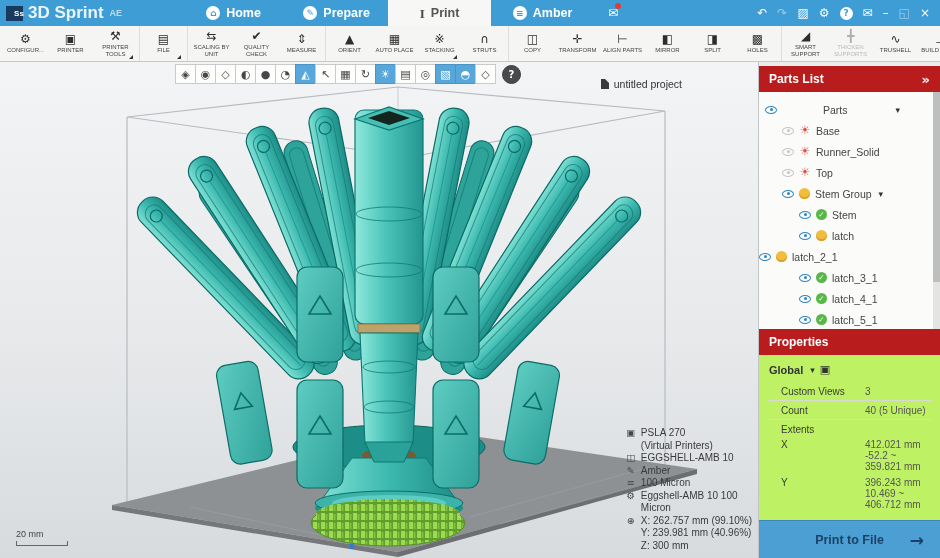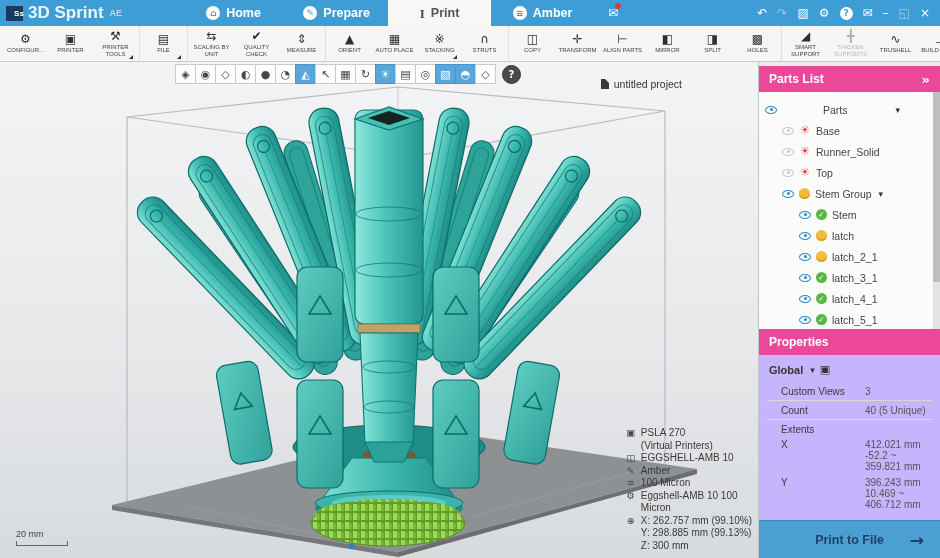--- a/index.html
+++ b/index.html
@@ -62,38 +62,38 @@
   .scalebar { position:absolute; left:16px; bottom:12px; font-size:9px; color:#444; }
   .scale-line { width:52px; height:5px; border:1px solid #666; border-top:none; margin-top:2px; }
   .status { position:absolute; right:6px; bottom:6px; font-size:10px; color:#3a3a3a; }
   .status .row { display:flex; gap:4px; line-height:12.5px; }
   .status .icn { width:12px; text-align:center; font-size:9.5px; color:#444; flex:none; }
   .status .row.ind { padding-left:16px; }
 
   
   .sidebar { position:absolute; left:758px; top:62px; width:182px; height:496px;
     background:#ebecec; border-left:1px solid #c2c5c7; display:flex; flex-direction:column; padding-top:4px; }
-  .panel-h { height:23px; flex:none; background:#ec4899; color:#fff; font-weight:bold; font-size:12px;
+  .panel-h { height:23px; flex:none; background:#b91c1c; color:#fff; font-weight:bold; font-size:12px;
     display:flex; align-items:center; padding:13px 10px; }
   .panel-h .collapse { margin-left:auto; font-size:13px; cursor:pointer; font-weight:bold; }
   .tree { height:237px; flex:none; background:#fbfbfa; position:relative; padding-top:7px; overflow:hidden; }
   .trow { height:21px; display:flex; align-items:center; gap:5px; font-size:10.5px; color:#444; cursor:pointer; }
   .eye { width:12px; height:8px; border:1.5px solid #2e86c5; border-radius:50%; position:relative; flex:none; cursor:pointer; }
   .eye::after { content:""; position:absolute; left:50%; top:50%; width:3px; height:3px; margin:-1.5px;
     border-radius:50%; background:#2e86c5; }
   .eye.off { border-color:#c3c7ca; } .eye.off::after { background:#c3c7ca; }
   .stat { width:11px; height:11px; border-radius:50%; flex:none; font-size:7.5px; line-height:11px;
     text-align:center; color:#fff; }
   .stat.ok { background:#57b847; }
   .stat.warn { background:#f0bd3d; box-shadow:inset 0 -2px 0 #d9a32a; }
   .stat.err { background:none; color:#e0514d; font-size:12px; line-height:10px; width:12px; }
   .chev { font-size:9px; color:#333; margin-left:2px; }
   .scrolltrack { position:absolute; right:0; top:0; bottom:0; width:7px; background:#e4e4e3; }
   .scrollthumb { position:absolute; right:0; top:0; width:7px; height:80%; background:#bdbebe; cursor:pointer; }
-  .props { flex:1; background:#c4b5fd; padding:6px 8px 0 8px; font-size:10px; overflow:hidden; }
+  .props { flex:1; background:#bef264; padding:6px 8px 0 8px; font-size:10px; overflow:hidden; }
   .scope-row { display:flex; align-items:center; gap:5px; font-size:11px; font-weight:bold; color:#333;
     margin:2px 0 6px 2px; }
   .scope-row .pic { font-size:11px; font-weight:normal; }
   .prow { display:flex; padding:3.5px 0 3.5px 14px; border-bottom:1px solid #d8d8d6; }
   .prow.nob { border-bottom:none; padding-bottom:1px; }
   .plabel { width:84px; font-weight:normal; color:#3a3a3a; flex:none; }
   .pvalue { color:#555; }
   .pvalue .sub { display:block; }
   .print-btn { height:38px; flex:none; background:#4c9fd3; border-top:1px solid #3d88b8; position:relative;
     display:flex; align-items:center; justify-content:center; cursor:pointer; }
@@ -405,21 +405,21 @@
         <span>Eggshell-AMB 10 100</span>
       </div>
       <div class="row ind">
         <span>Micron</span>
       </div>
       <div class="row">
         <span class="icn glyph">⊕</span>
         <span>X:  262.757 mm (99.10%)</span>
       </div>
       <div class="row ind">
-        <span>Y:  298.885 mm (99.13%)</span>
+        <span>Y:  239.981 mm (40.96%)</span>
       </div>
       <div class="row ind">
         <span>Z:  300 mm</span>
       </div>
     </div>
 </div>
 
 <div class="sidebar">
   <div class="panel-h">
     <span>Parts List</span>
@@ -455,21 +455,21 @@
       <div class="trow" style="padding-left: 40px;">
         <span class="eye"></span>
         <span class="stat ok glyph">✓</span>
         <span>Stem</span>
       </div>
       <div class="trow" style="padding-left: 40px;">
         <span class="eye"></span>
         <span class="stat warn"></span>
         <span>latch</span>
       </div>
-      <div class="trow" style="padding-left: 40px;">
+      <div class="trow" style="">
         <span class="eye"></span>
         <span class="stat warn"></span>
         <span>latch_2_1</span>
       </div>
       <div class="trow" style="padding-left: 40px;">
         <span class="eye"></span>
         <span class="stat ok glyph">✓</span>
         <span>latch_3_1</span>
       </div>
       <div class="trow" style="padding-left: 40px;">

